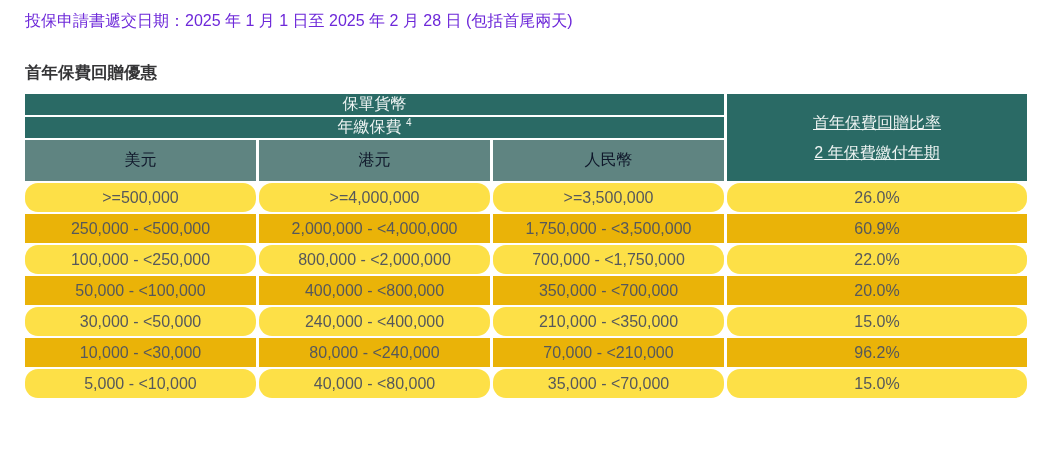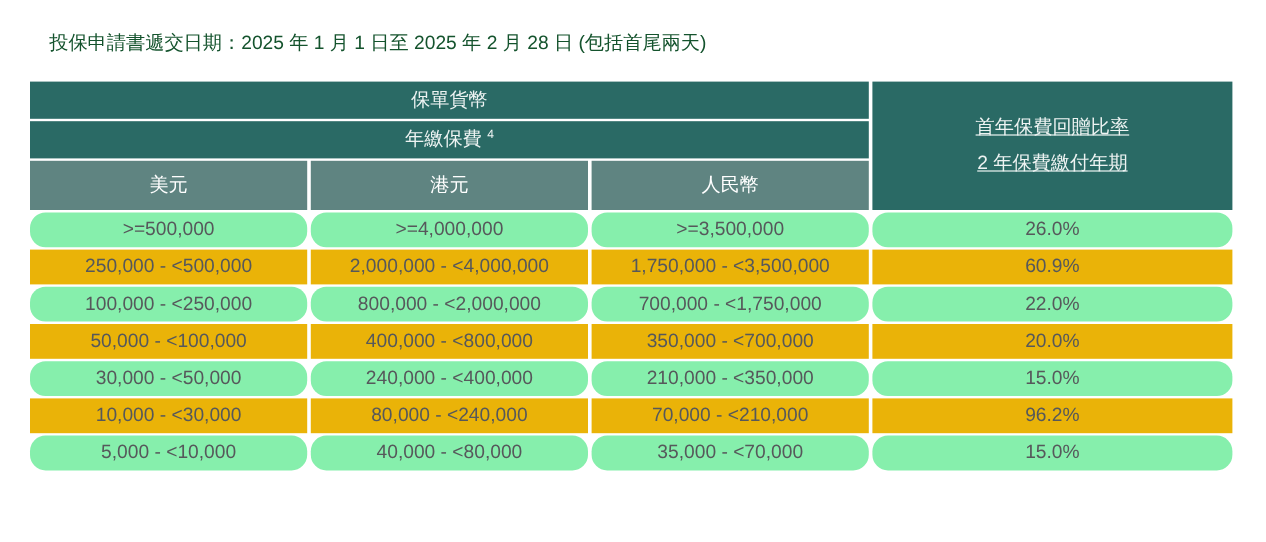--- a/index.html
+++ b/index.html
@@ -2,51 +2,52 @@
 <html><head>
 <meta charset="utf-8">
 <style>
   html,body{margin:0;padding:0;background:#ffffff;}
   body{
     width:1055px;height:452px;overflow:hidden;
     font-family:"Liberation Sans","DejaVu Sans",sans-serif;
     -webkit-font-smoothing:antialiased;
   }
   .wrap{padding:8px 18px 0 25px;}
-  .intro p{margin:16px;font-size:16px;line-height:26px;color:#14532d;}
+  .intro p{margin:0;font-size:16px;line-height:26px;color:#6d28d9;}
   .section-title{
     margin:28px 0 0 0;font-size:16.5px;font-weight:bold;color:#353537;
     line-height:20px;
   }
   table.rebate{
     border-collapse:separate;border-spacing:3px 2px;table-layout:fixed;
     margin:10px 0 0 -3px;
   }
   table.rebate td{
     text-align:center;vertical-align:middle;font-size:16px;padding:0;
   }
-  .th-teal{background:#2a6a65;color:#edf3f2;height:31px;}
-  .th-sage{background:#5f8481;color:#ffffff;height:41px;}
+  .th-teal{background:#2a6a65;color:#edf3f2;height:21px;}
+  .th-sage{background:#5f8481;color:#0f172a;height:41px;}
   .rate-head{line-height:30px;text-decoration:underline;}
-  .r-dark td{background:#86efac;border-radius:13px;}
+  .r-dark td{background:#fde047;border-radius:13px;}
   .r-light td{background:#eab308;}
   tr.data td{color:#56585b;height:29px;}
   sup.fn{font-size:10px;color:#edf3f2;}
   .col-cur{width:231px;}
   .col-rate{width:300px;}
 </style>
 </head>
 <body>
 
 <div class="wrap">
 
   <div class="intro">
     <p>投保申請書遞交日期：2025 年 1 月 1 日至 2025 年 2 月 28 日 (包括首尾兩天)</p>
   </div>
 
+  <div class="section-title">首年保費回贈優惠</div>
 
   <table class="rebate">
     <colgroup>
       <col class="col-cur">
         <col class="col-cur">
         <col class="col-cur">
         <col class="col-rate">
     </colgroup>
     <tbody>
       <tr>

